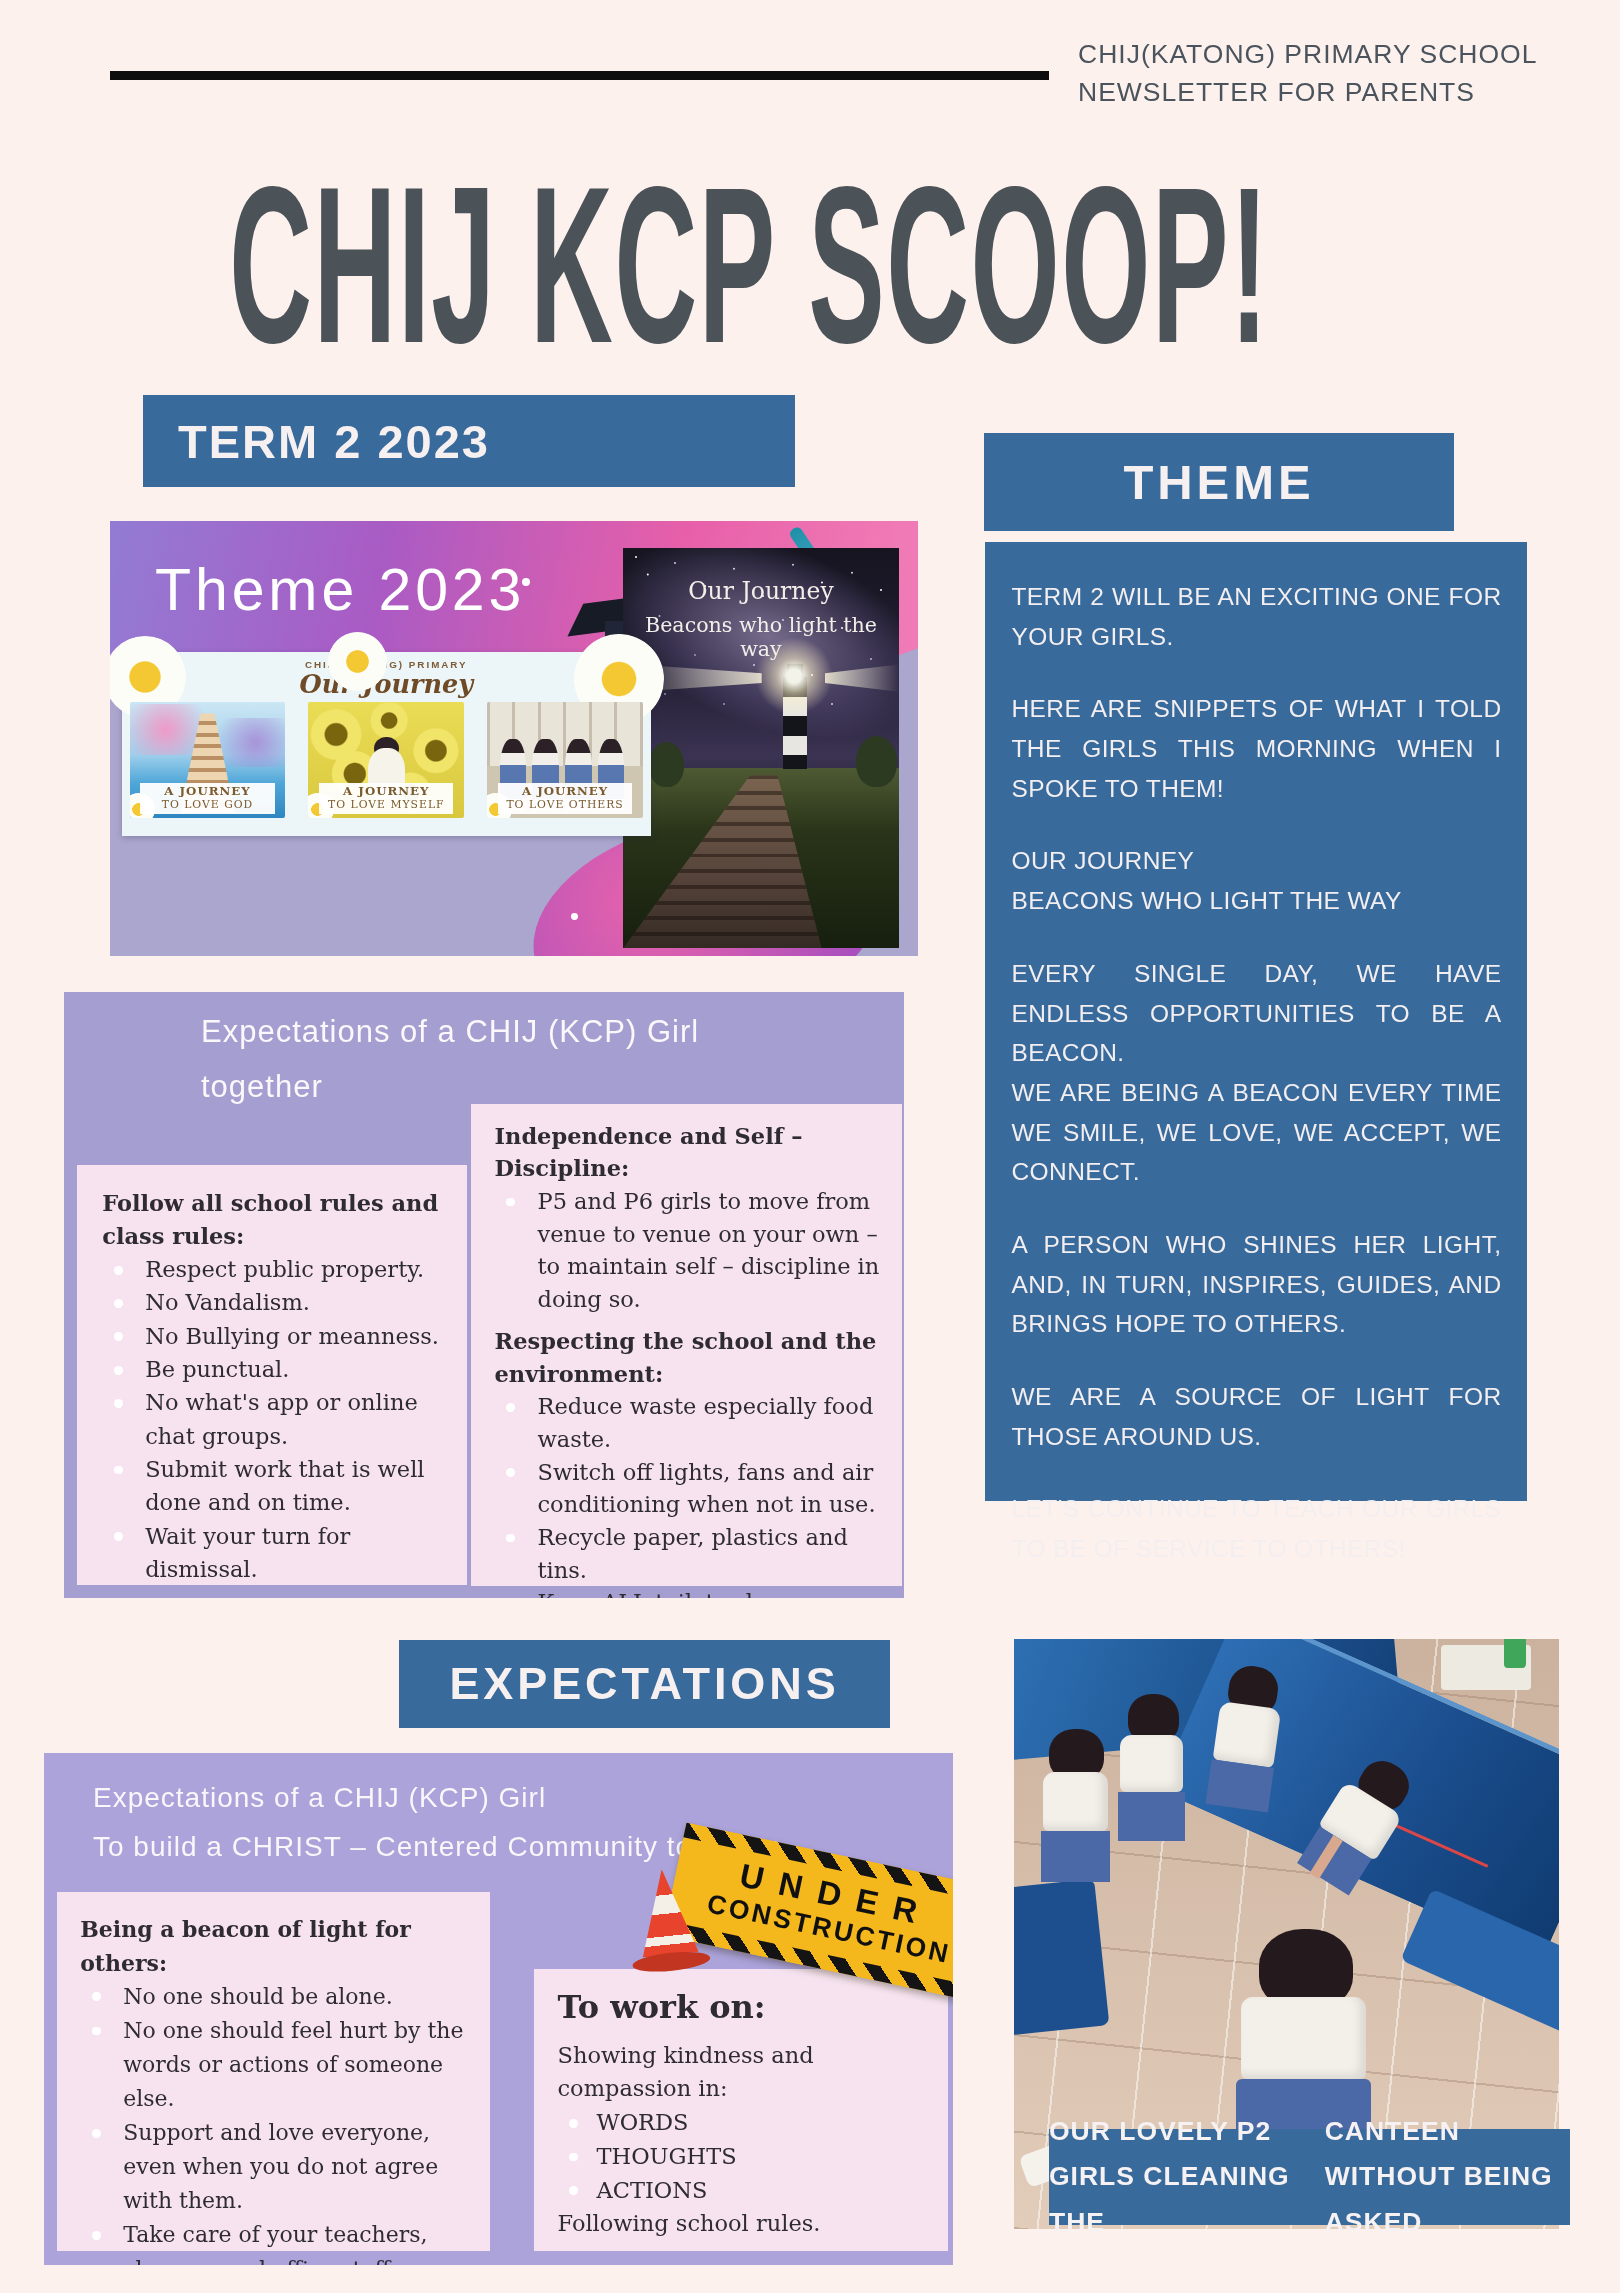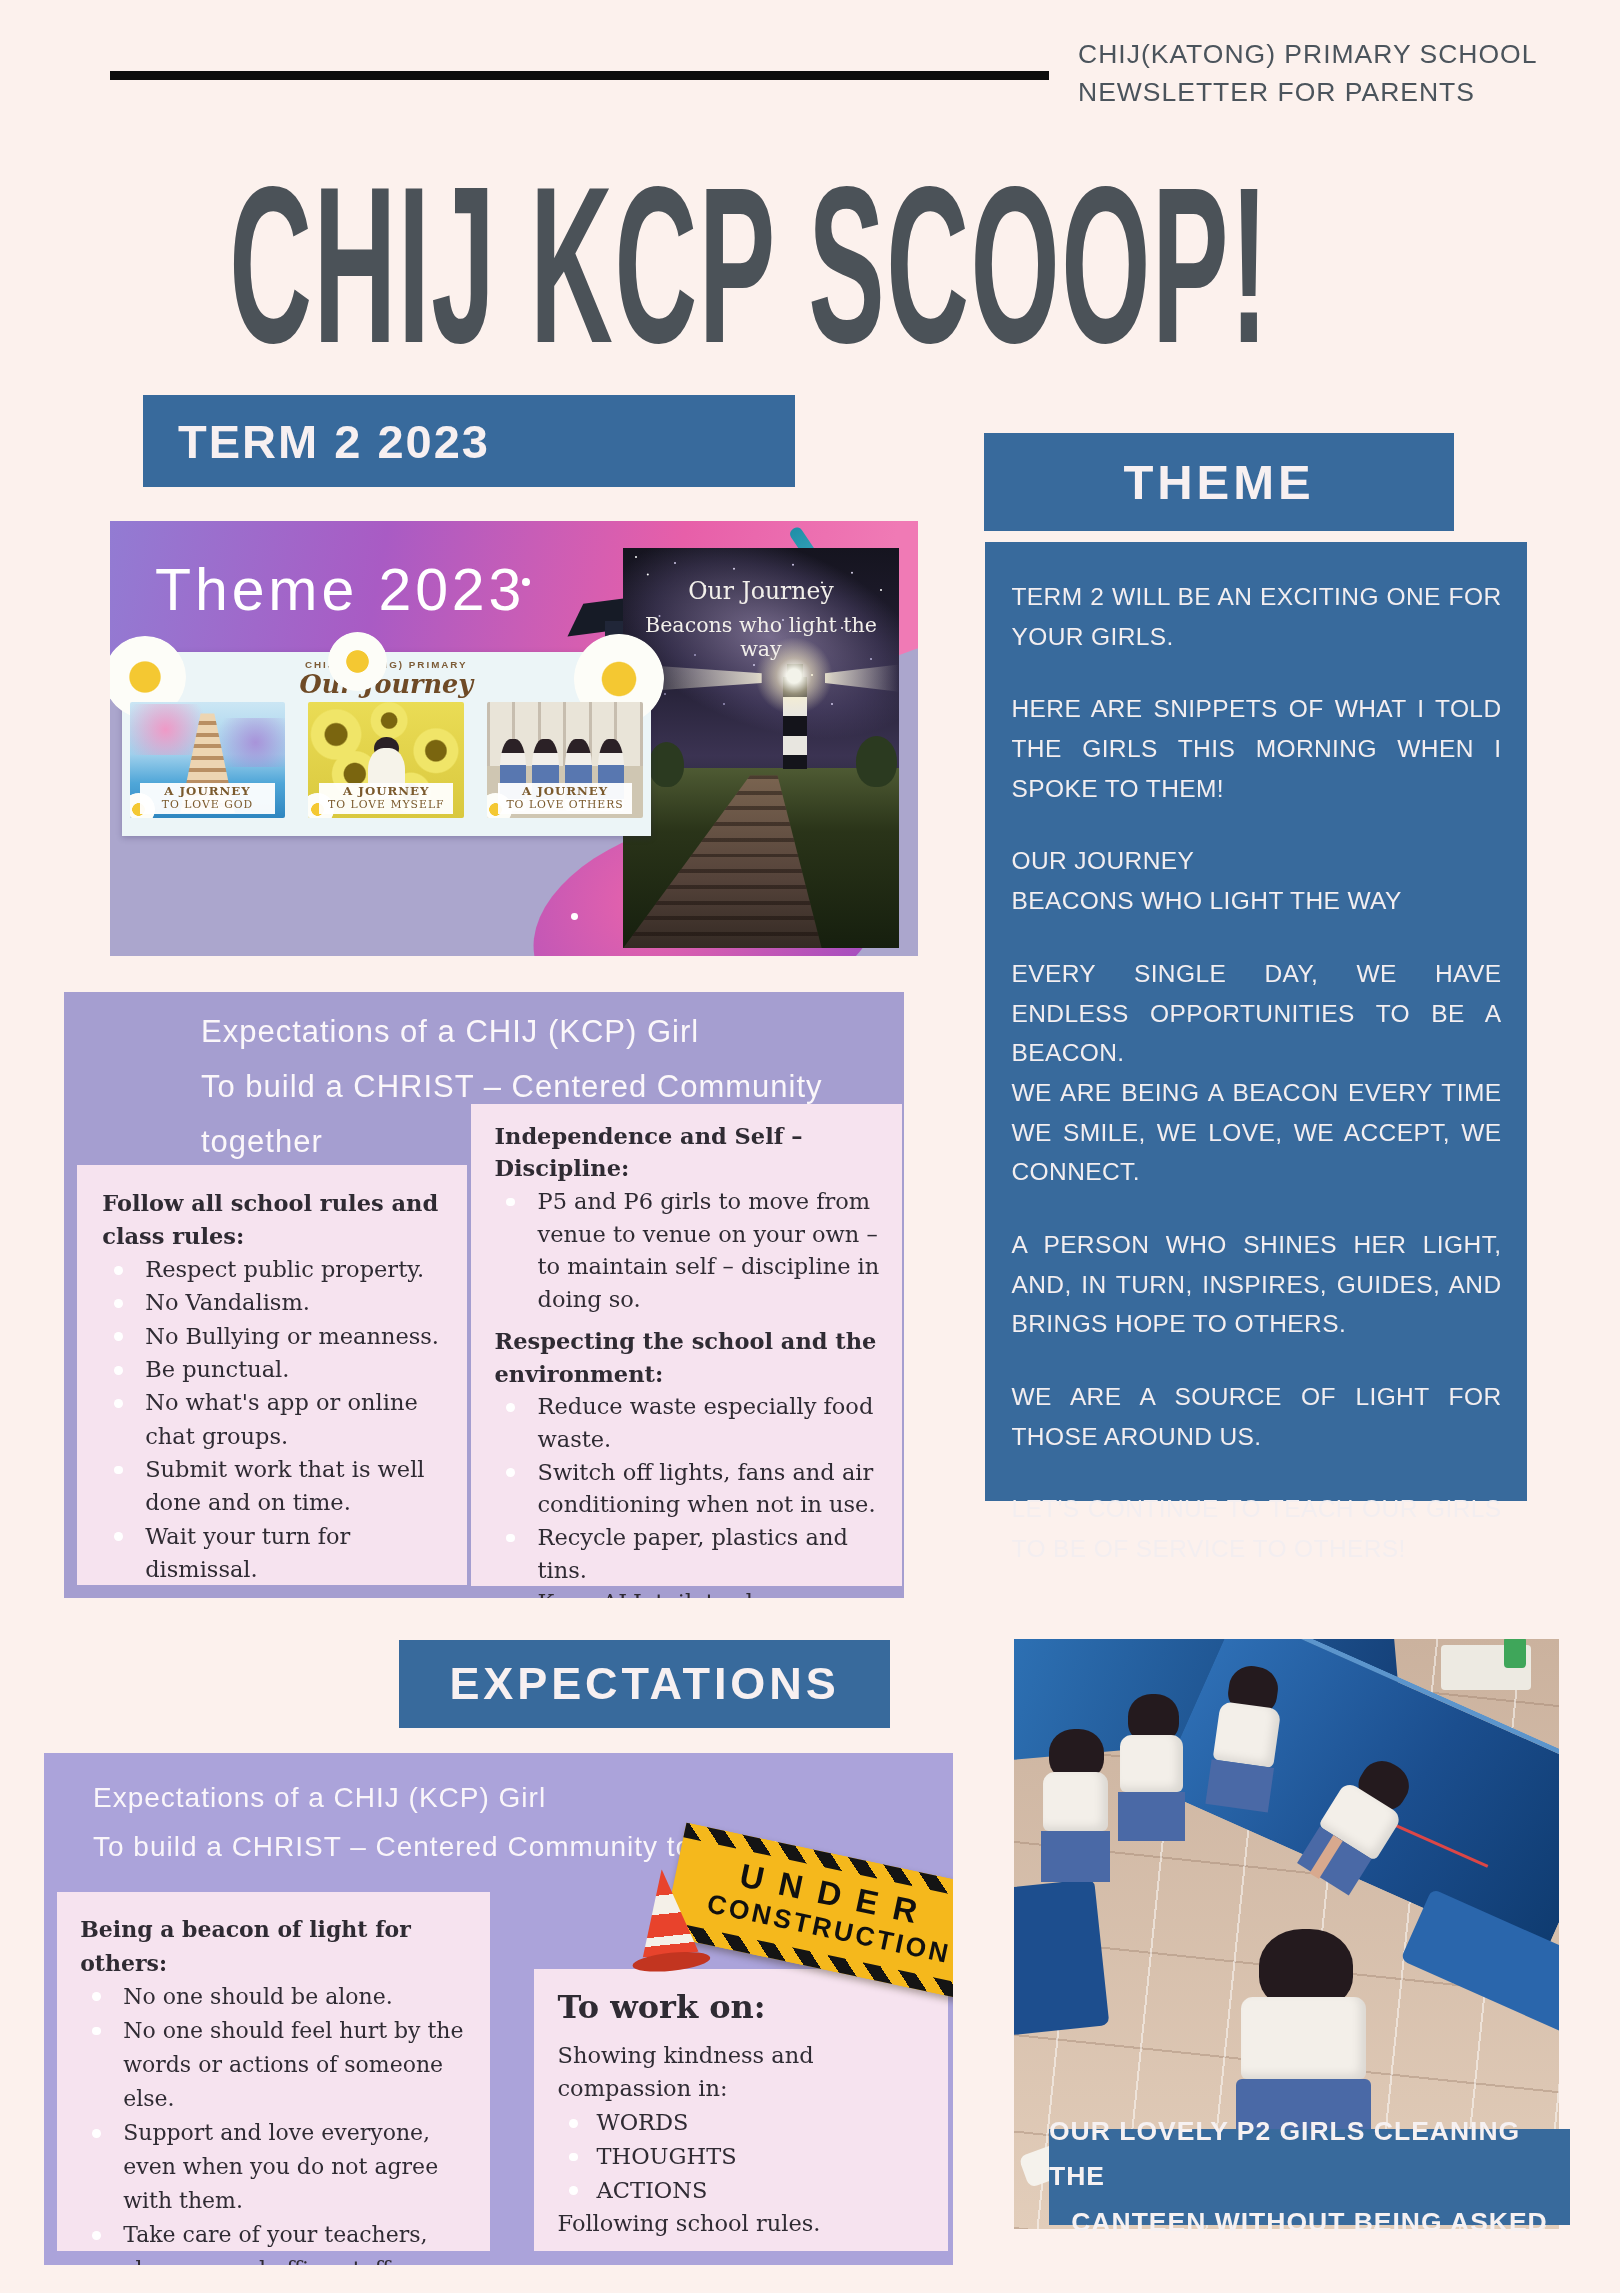--- a/index.html
+++ b/index.html
@@ -136,21 +136,21 @@
   #laser{position:absolute;left:314px;top:192px;width:167px;height:2.9px;background:rgba(255,70,60,.85);transform:rotate(24deg);}
   #rack{position:absolute;left:427px;top:5.9px;width:90px;height:45px;background:#EDEAE2;border-radius:3.9px;}
   #bottle{position:absolute;left:490px;top:-2px;width:21.6px;height:31px;background:#3FA65A;border-radius:3.9px;}
   .girl{position:absolute;}
   .hair{background:#241A1E;border-radius:46% 46% 40% 40%;}
   .shirt{background:#F3EFE9;border-radius:11.8px 11.8px 5.9px 5.9px;box-shadow:inset -5.9px -3.9px 9.8px rgba(0,0,0,.10);}
   .pin{background:#4A69A6;}
   .leg{background:#D8A98E;position:absolute;}
   .wshoe{background:#F5F2EC;border-radius:7.8px;position:absolute;}
   #photo-caption{position:absolute;left:1049px;top:2129px;width:521px;height:96px;background:#386A9C;color:#F6F1F2;
-    display:flex;flex-direction:column;justify-content:center;align-items:center;font-size:26.5px;font-weight:600;letter-spacing:1px;line-height:1.7;z-index:6;}
+    display:flex;justify-content:center;align-items:center;font-size:26.5px;font-weight:600;letter-spacing:1px;line-height:1.7;z-index:6;}
 </style>
 </head>
 <body>
 
 <div id="page">
 
   <div id="top-rule"></div>
 
   <div id="header-text">
     <div>CHIJ(KATONG) PRIMARY SCHOOL</div>
@@ -253,21 +253,20 @@
     <p class="tb-para">EVERY SINGLE DAY, WE HAVE ENDLESS OPPORTUNITIES TO BE A BEACON.
 WE ARE BEING A BEACON EVERY TIME WE SMILE, WE LOVE, WE ACCEPT, WE CONNECT.</p>
     <p class="tb-para">A PERSON WHO SHINES HER LIGHT, AND, IN TURN, INSPIRES, GUIDES, AND BRINGS HOPE TO OTHERS.</p>
     <p class="tb-para">WE ARE A SOURCE OF LIGHT FOR THOSE AROUND US.</p>
     <p class="tb-para">LET'S CONTINUE TO TEACH OUR GIRLS TO BE OF SERVICE TO OTHERS!</p>
   </div>
 
   <div id="expect1" class="purple-box">
     <div class="e1-title">
       <div>Expectations of a CHIJ (KCP) Girl</div>
-      <div>To build a CHRIST – Centered Community</div>
       <div>together</div>
     </div>
     <div id="e1-left" class="pinkpanel">
       <div class="h">Follow all school rules and class rules:</div>
       <ul class="plist">
 
       <li>Respect public property.</li>
           <li>No Vandalism.</li>
           <li>No Bullying or meanness.</li>
           <li>Be punctual.</li>

